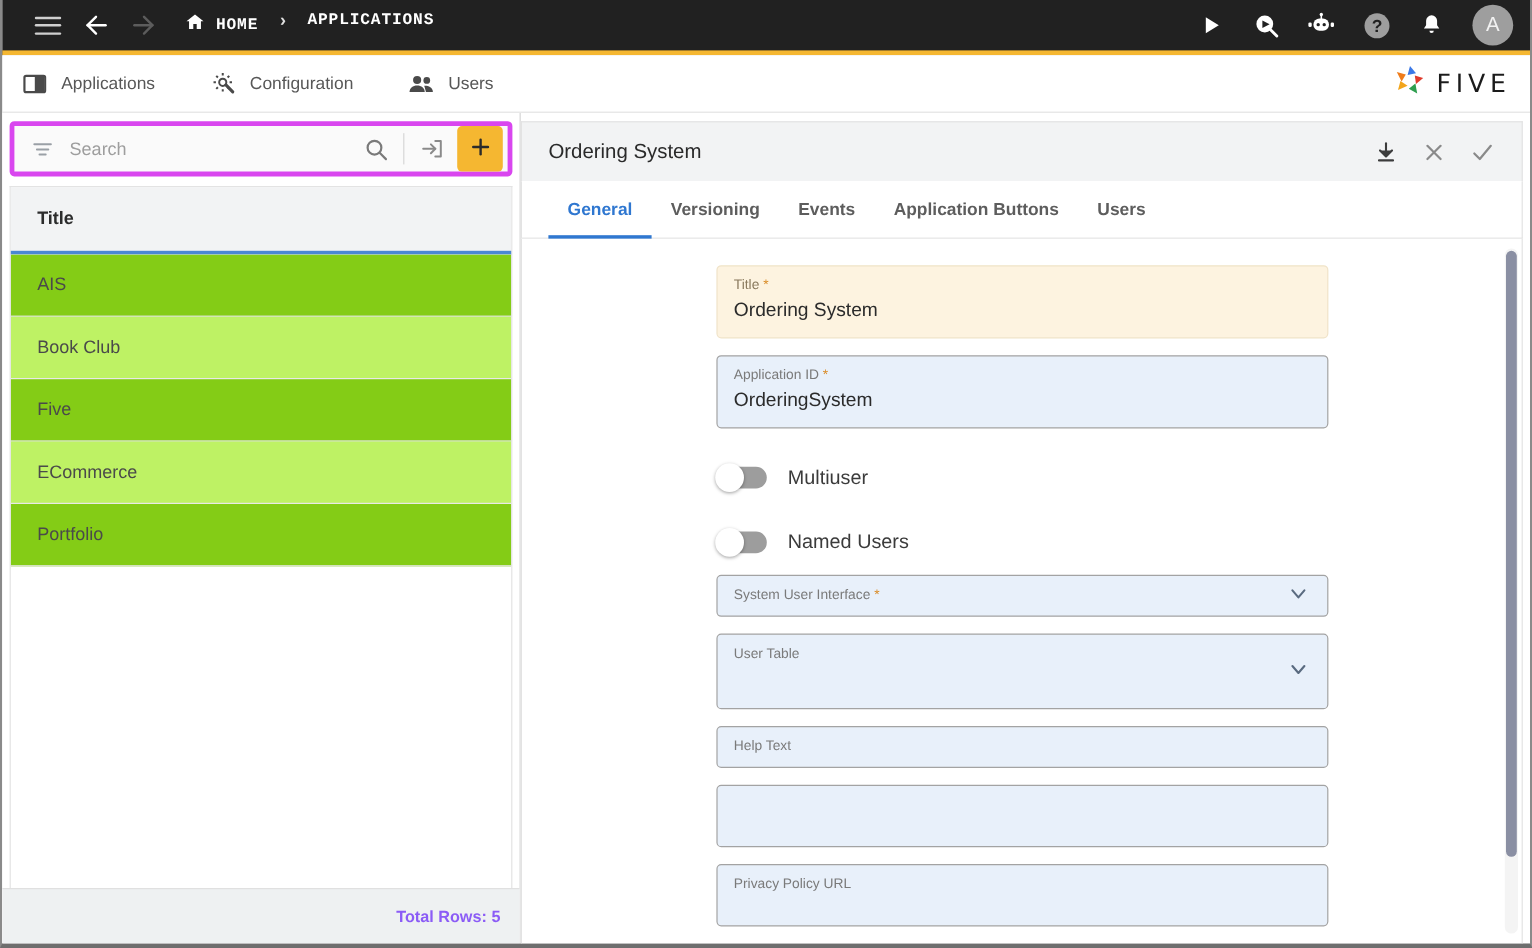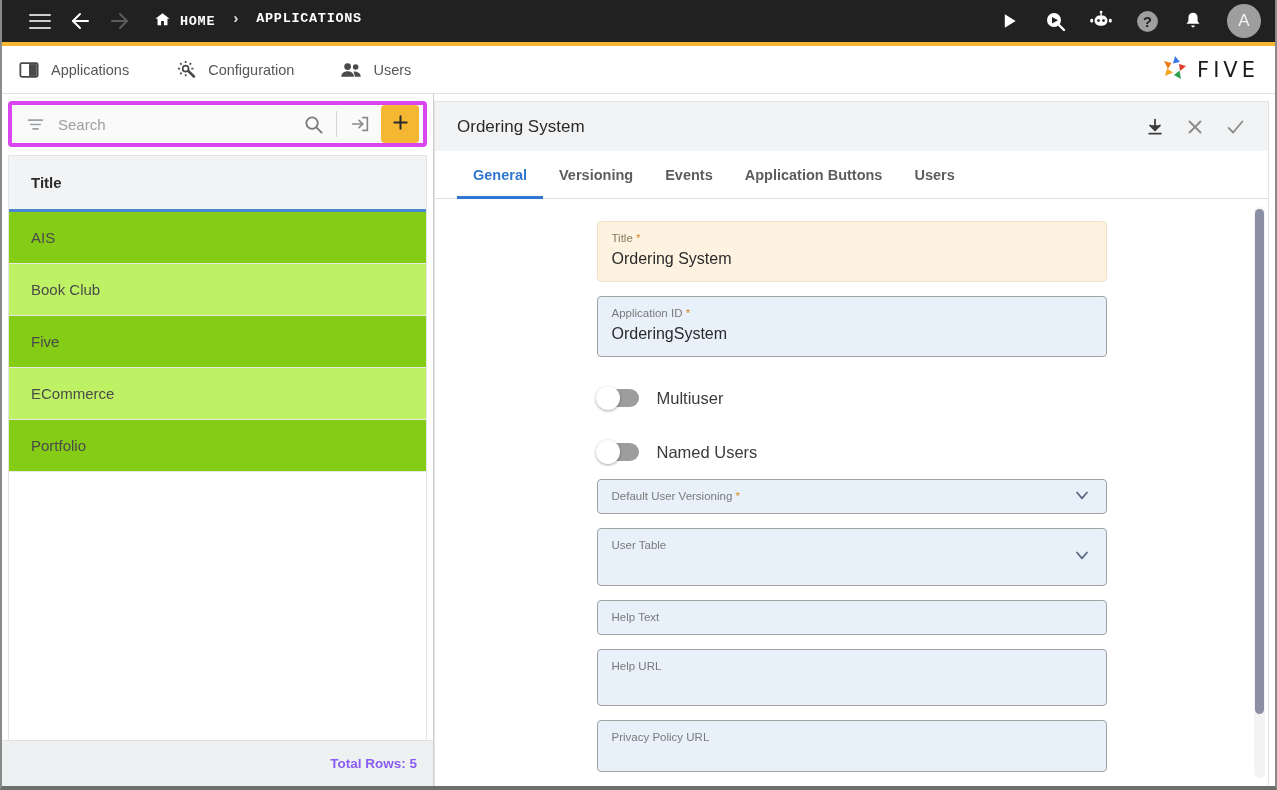--- a/index.html
+++ b/index.html
@@ -463,21 +463,21 @@
           </div>
 
           <div class="toggle-row">
             <div class="toggle">
                 <span class="knob"></span>
               </div>
             <div class="toggle-label">Named Users</div>
           </div>
 
           <div class="field">
-            <div class="field-label"><span>Default User Versioning</span> <span class="req">*</span></div>
+            <div class="field-label"><span>System User Interface</span> <span class="req">*</span></div>
             <span class="chev">
               <svg width="20" height="20" viewBox="0 0 24 24" fill="none" stroke="#5a6b80" stroke-width="2.1" stroke-linecap="round" stroke-linejoin="round">
                   <polyline points="6,9 12,16 18,9"></polyline>
                 </svg>
             </span>
           </div>
 
           <div class="field tall">
             <div class="field-label">User Table</div>
             <div class="field-value"></div>
@@ -486,21 +486,20 @@
                   <polyline points="6,9 12,16 18,9"></polyline>
                 </svg>
             </span>
           </div>
 
           <div class="field">
             <div class="field-label">Help Text</div>
           </div>
 
           <div class="field tall">
-            <div class="field-label">Help URL</div>
             <div class="field-value"></div>
           </div>
 
           <div class="field tall">
             <div class="field-label">Privacy Policy URL</div>
 
           </div>
 
         </div>
 

